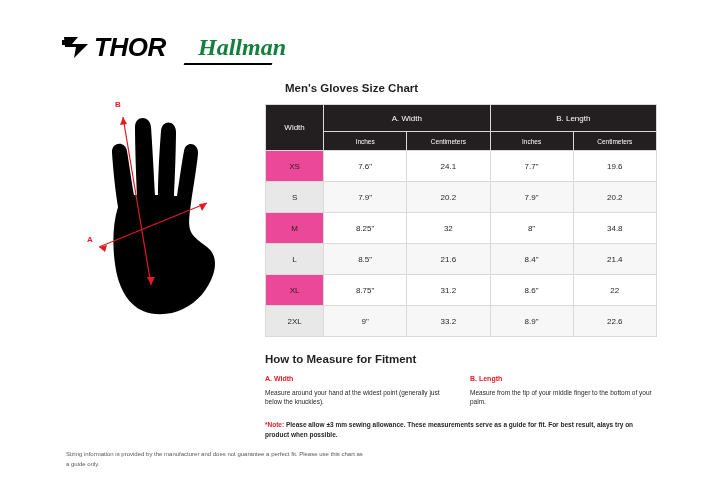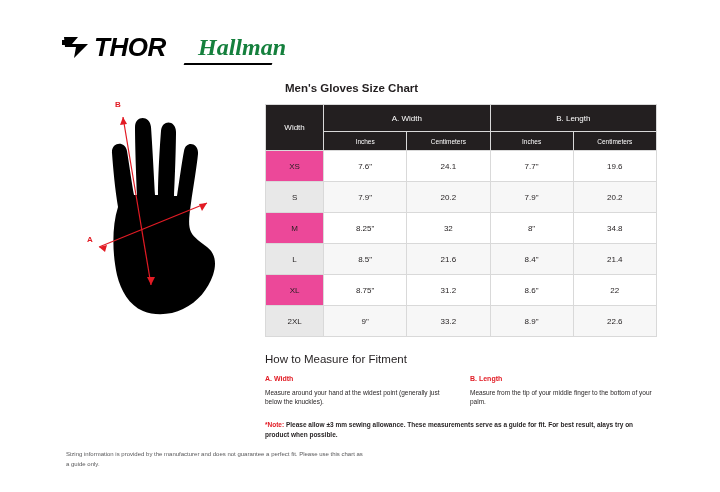--- a/index.html
+++ b/index.html
@@ -143,21 +143,21 @@
   }
   .row-alt td.val-cell { background: #f7f7f7; }
   .row-alt td.size-cell { background: #e8e8e8; }
 
   
   .howto-title {
     position: absolute;
     left: 265px;
     top: 353px;
     font-size: 11.5px;
-    font-weight: normal;
+    font-weight: bold;
     color: #231f20;
   }
   .howto-col {
     position: absolute;
     font-size: 6.5px;
     line-height: 1.5;
     color: #231f20;
   }
   .howto-col .sub {
     font-weight: bold;

